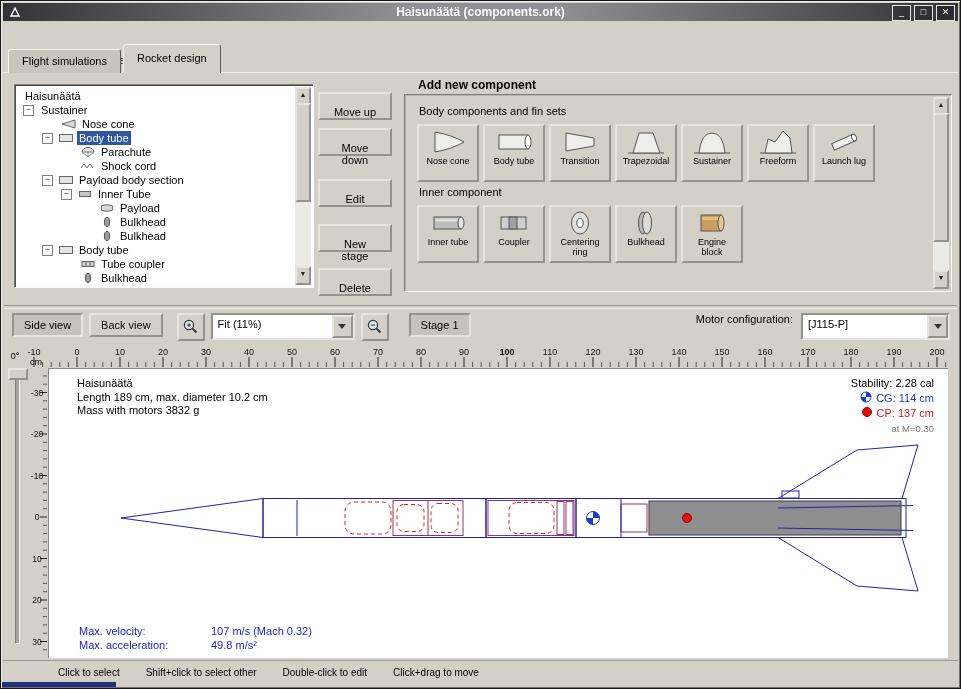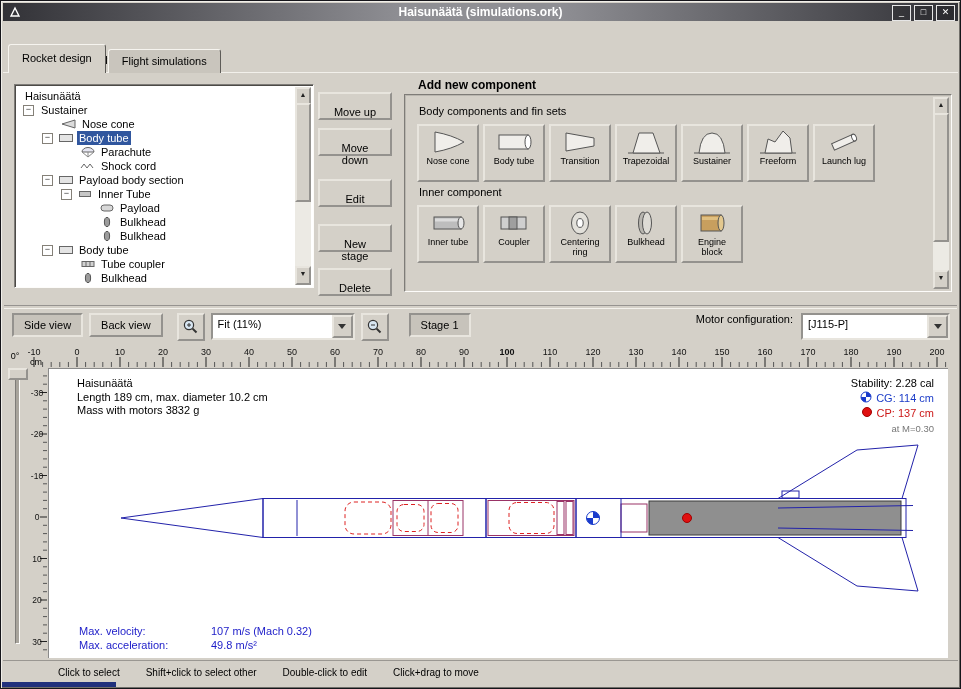--- a/index.html
+++ b/index.html
@@ -105,37 +105,37 @@
 </style>
 </head>
 <body>
 
 <div class="titlebar">
   <span class="app-icon">
     <svg width="14" height="14">
         <path d="M3 11 L7 3 L11 11 Z" fill="none" stroke="#fff" stroke-width="1.4"></path>
       </svg>
   </span>
-  <span class="title-text">Haisunäätä (simulations.ork)</span>
+  <span class="title-text">Haisunäätä (components.ork)</span>
   <span class="win-controls">
       <span class="win-btn">_</span>
       <span class="win-btn">□</span>
       <span class="win-btn">✕</span>
     </span>
 </div>
 
 <div class="menubar">
     <div class="menu-item"><u>F</u>ile</div>
     <div class="menu-item"><u>E</u>dit</div>
     <div class="menu-item"><u>A</u>nalyze</div>
   </div>
 <div class="tabpanel-edge"></div>
 <div class="tabbar">
+    <div class="tab">Flight simulations</div>
     <div class="tab active">Rocket design</div>
-    <div class="tab">Flight simulations</div>
   </div>
 
 <div class="tree-panel sunken">
   <div class="tree-rows">
       <div class="tree-row" style="padding-left: 6px;">
         <span class="tree-label">Haisunäätä</span>
       </div>
       <div class="tree-row" style="padding-left: 6px;">
         <span class="expander">−</span>
         <span class="tree-label">Sustainer</span>

